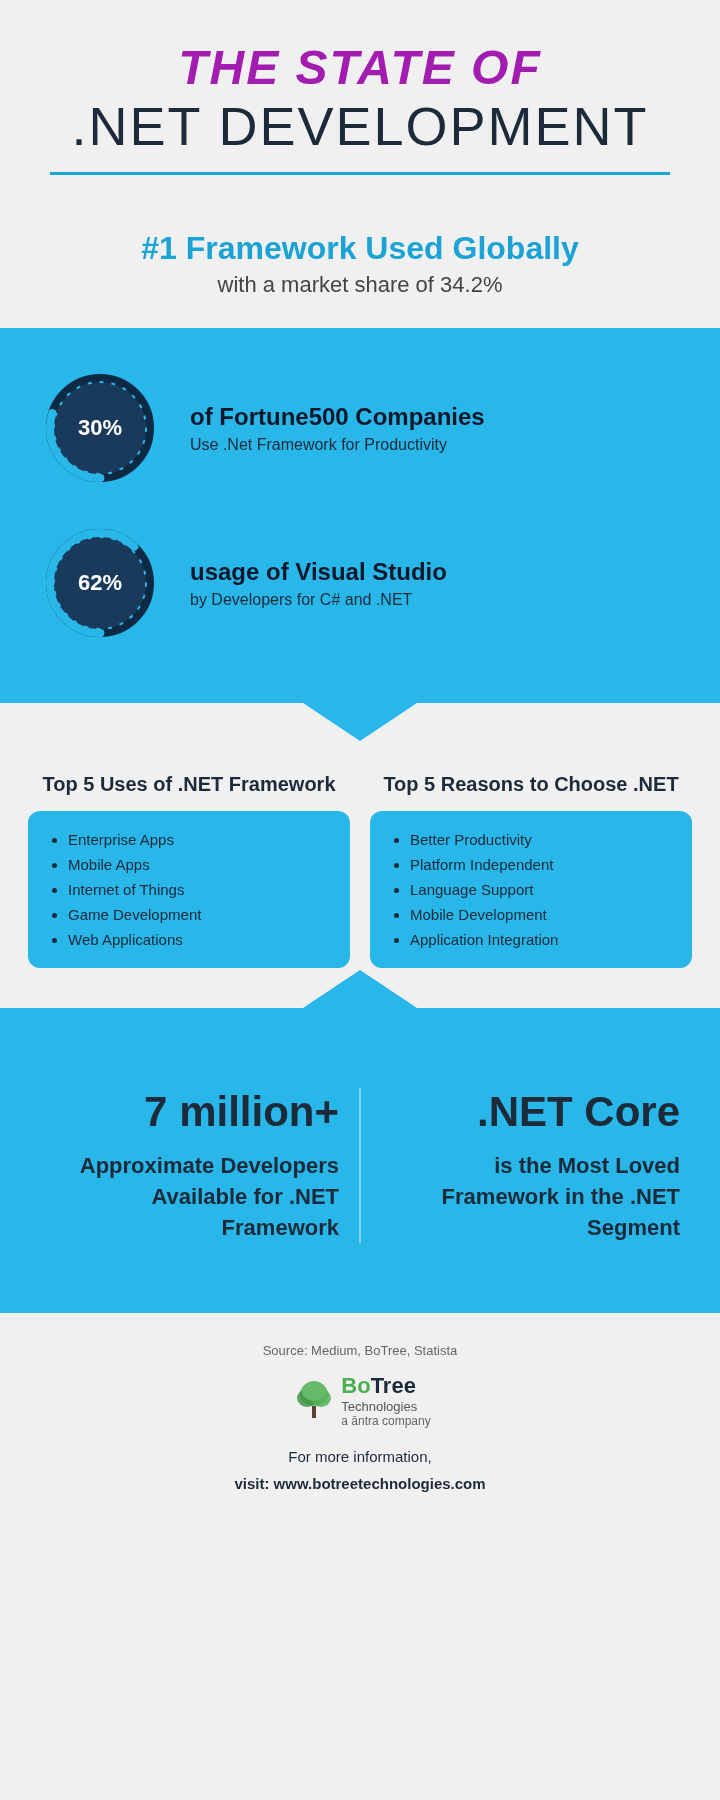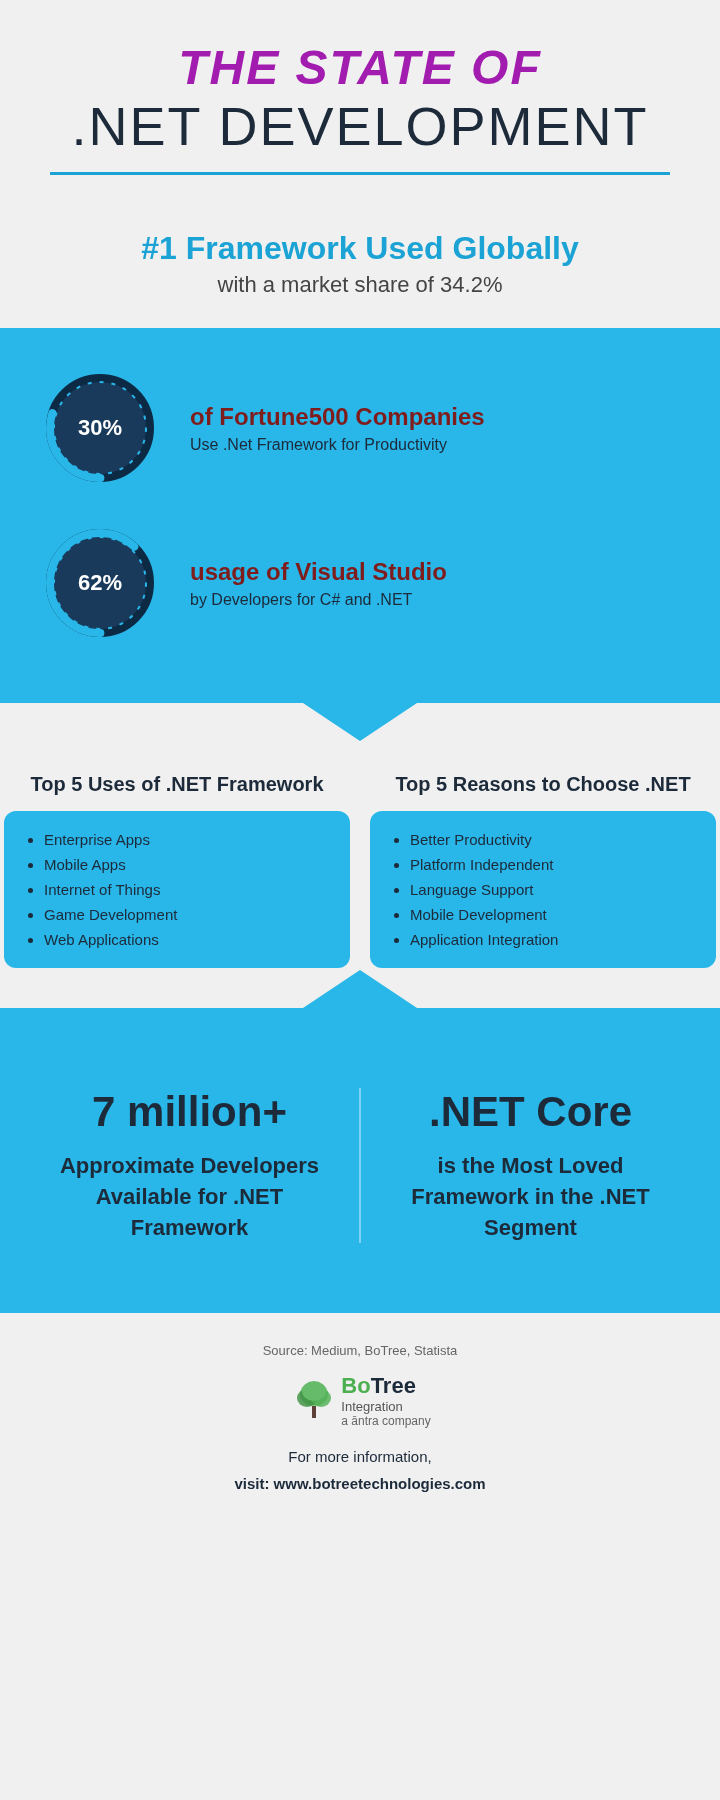--- a/index.html
+++ b/index.html
@@ -96,32 +96,32 @@
       left: 50%;
       transform: translate(-50%, -50%);
       font-size: 22px;
       font-weight: 900;
       color: white;
     }
 
     .stat-text-title {
       font-size: 24px;
       font-weight: 900;
-      color: #7f1d1d;
+      color: #0f172a;
     }
     .stat-text-sub {
       font-size: 16px;
       color: #1c2a3a;
       margin-top: 5px;
     }
 
     
     .middle-section {
       background: #f0f0f0;
-      padding: 70px 4px 40px;
+      padding: 70px 28px 40px;
       display: flex;
       gap: 20px;
     }
 
     .uses-column, .reasons-column {
       flex: 1;
     }
     .column-title {
       font-size: 20px;
       font-weight: 900;
@@ -163,21 +163,21 @@
       width: 0;
       height: 0;
       border-left: 60px solid transparent;
       border-right: 60px solid transparent;
       border-bottom: 40px solid #29b6e8;
       z-index: 2;
     }
 
     .bottom-left, .bottom-right {
       flex: 1;
-      text-align: center;
+      text-align: right;
       padding: 20px;
     }
     .bottom-divider {
       width: 2px;
       background: rgba(255,255,255,0.4);
       margin: 20px 0;
     }
     .bottom-big-number {
       font-size: 42px;
       font-weight: 900;
@@ -347,21 +347,21 @@
       <ellipse cx="25" cy="18" rx="14" ry="12" fill="#4caf50" opacity="0.7"></ellipse>
       <ellipse cx="18" cy="22" rx="10" ry="9" fill="#388e3c" opacity="0.8"></ellipse>
       <ellipse cx="32" cy="22" rx="10" ry="9" fill="#4caf50" opacity="0.8"></ellipse>
       <rect x="23" y="30" width="4" height="12" fill="#5d4037"></rect>
       <ellipse cx="25" cy="15" rx="12" ry="10" fill="#66bb6a"></ellipse>
     </svg>
     <div class="logo-text-wrap">
       <div class="logo-text-bold">
         <span>Bo</span><span style="color:#1c2a3a">Tree</span>
       </div>
-      <div style="font-size:13px; color:#555;">Integration</div>
+      <div style="font-size:13px; color:#555;">Technologies</div>
       <div class="logo-sub">a āntra company</div>
     </div>
   </div>
   <div class="footer-contact">
     <div>For more information,</div>
     <strong>visit: www.botreetechnologies.com</strong>
   </div>
 </div>
 
 </body></html>

